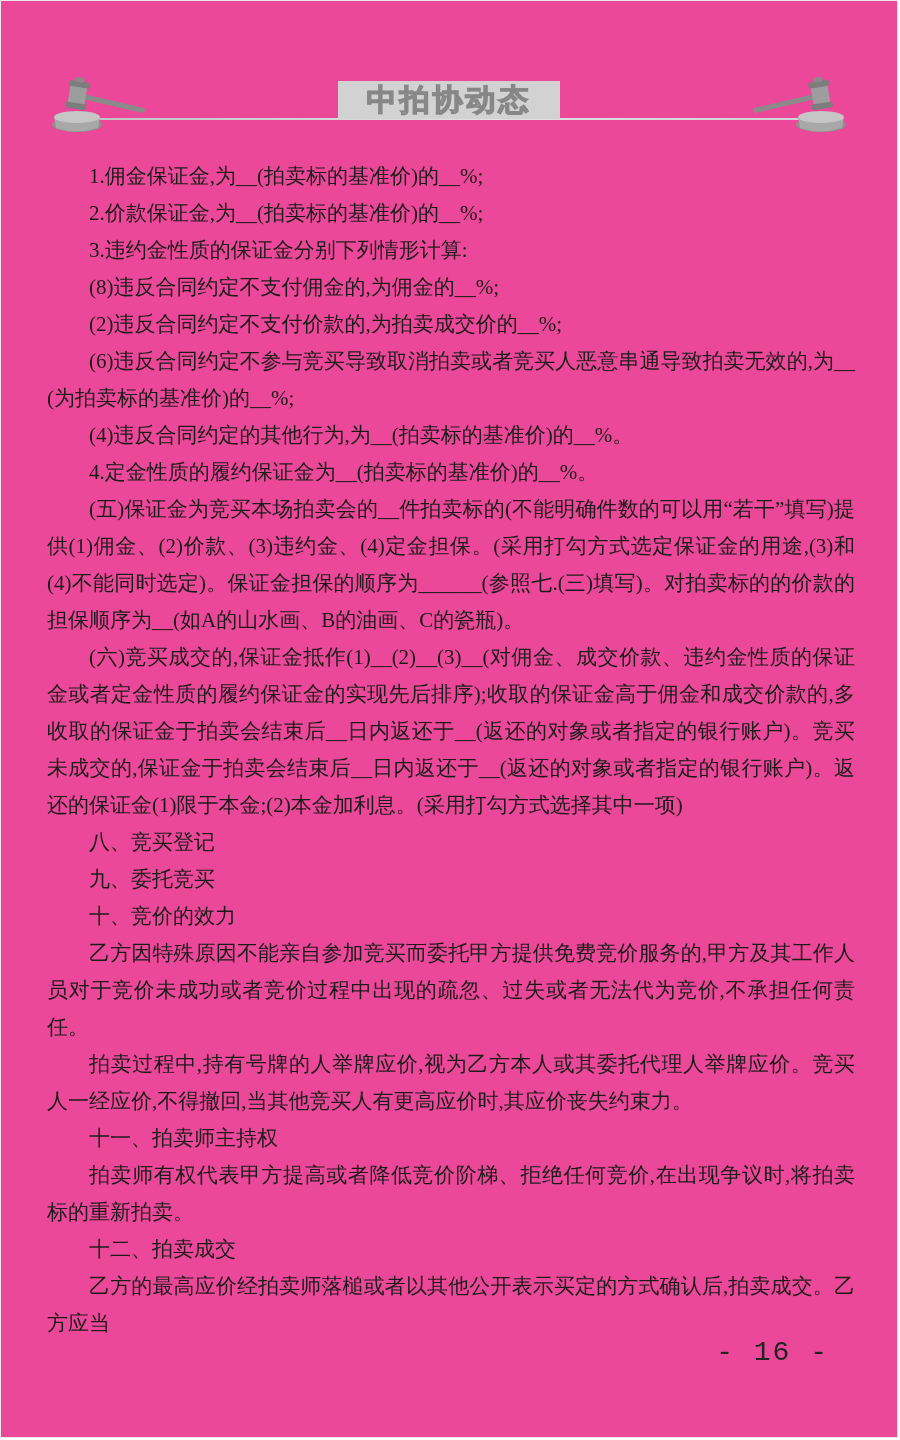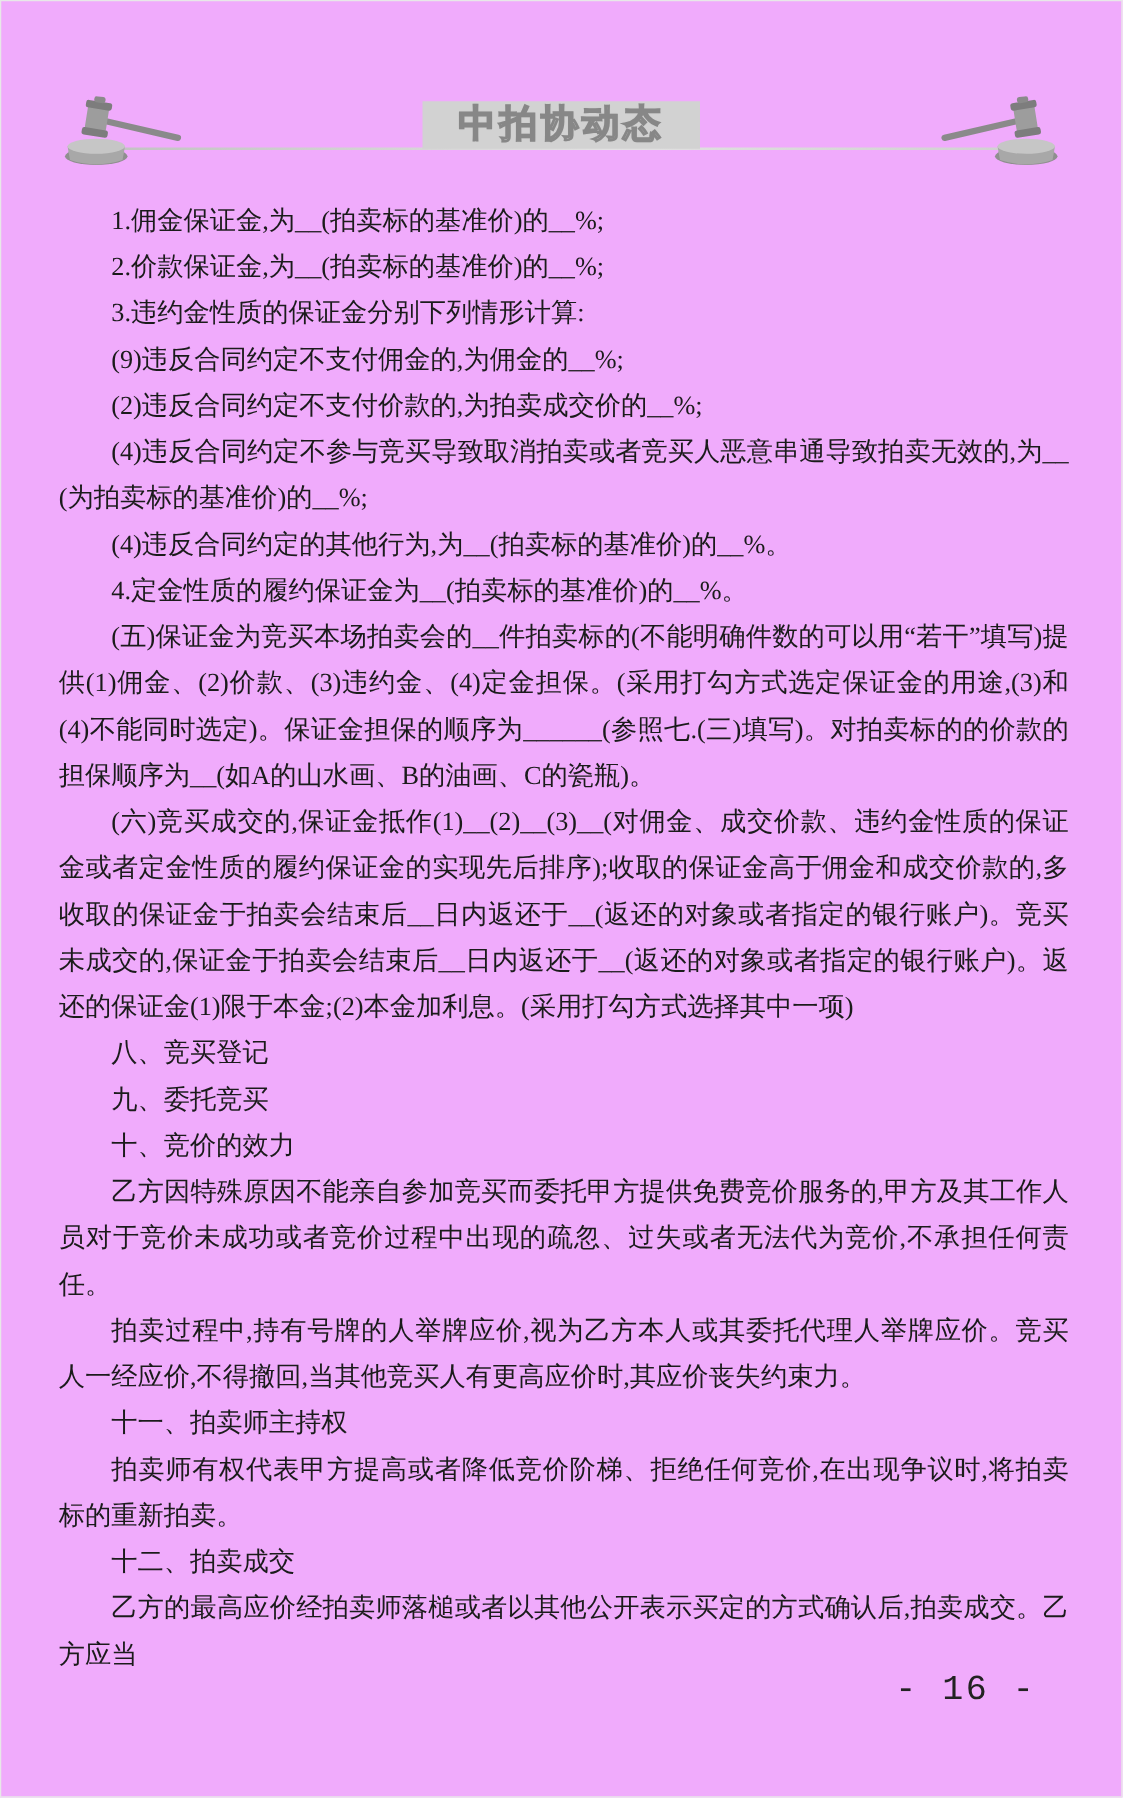--- a/index.html
+++ b/index.html
@@ -4,21 +4,21 @@
 <style>
   html,body { margin:0; padding:0; }
   body {
     width:900px; height:1440px;
     background:#ffffff;
     font-family:"Liberation Serif","DejaVu Serif",serif;
   }
   .page {
     position:relative;
     width:898px; height:1438px;
-    background:#f0abfc;
+    background:#ec4899;
     border:1px solid #e8e8e8;
     box-sizing:border-box;
     overflow:hidden;
   }
   
   .header { position:absolute; top:76px; left:0; width:100%; height:60px; }
   .header-rule {
     position:absolute; top:41px; left:58px; right:58px; height:2px;
     background:linear-gradient(to right,#c0c0c0,#e2e2e2 55%,#cfcfcf);
     z-index:0;
@@ -86,23 +86,23 @@
         <rect x="24" y="26" width="21" height="6" rx="2" fill="#7d7d7d"></rect>
         <rect x="30" y="0" width="9" height="5" rx="2" fill="#8a8a8a"></rect>
       </g>
     </svg>
   </div>
 
   <div class="doc-body">
       <p class="para">1.佣金保证金,为__(拍卖标的基准价)的__%;</p>
       <p class="para">2.价款保证金,为__(拍卖标的基准价)的__%;</p>
       <p class="para">3.违约金性质的保证金分别下列情形计算:</p>
-      <p class="para">(9)违反合同约定不支付佣金的,为佣金的__%;</p>
+      <p class="para">(8)违反合同约定不支付佣金的,为佣金的__%;</p>
       <p class="para">(2)违反合同约定不支付价款的,为拍卖成交价的__%;</p>
-      <p class="para">(4)违反合同约定不参与竞买导致取消拍卖或者竞买人恶意串通导致拍卖无效的,为__(为拍卖标的基准价)的__%;</p>
+      <p class="para">(6)违反合同约定不参与竞买导致取消拍卖或者竞买人恶意串通导致拍卖无效的,为__(为拍卖标的基准价)的__%;</p>
       <p class="para">(4)违反合同约定的其他行为,为__(拍卖标的基准价)的__%。</p>
       <p class="para">4.定金性质的履约保证金为__(拍卖标的基准价)的__%。</p>
       <p class="para">(五)保证金为竞买本场拍卖会的__件拍卖标的(不能明确件数的可以用“若干”填写)提供(1)佣金、(2)价款、(3)违约金、(4)定金担保。(采用打勾方式选定保证金的用途,(3)和(4)不能同时选定)。保证金担保的顺序为______(参照七.(三)填写)。对拍卖标的的价款的担保顺序为__(如A的山水画、B的油画、C的瓷瓶)。</p>
       <p class="para">(六)竞买成交的,保证金抵作(1)__(2)__(3)__(对佣金、成交价款、违约金性质的保证金或者定金性质的履约保证金的实现先后排序);收取的保证金高于佣金和成交价款的,多收取的保证金于拍卖会结束后__日内返还于__(返还的对象或者指定的银行账户)。竞买未成交的,保证金于拍卖会结束后__日内返还于__(返还的对象或者指定的银行账户)。返还的保证金(1)限于本金;(2)本金加利息。(采用打勾方式选择其中一项)</p>
       <p class="para">八、竞买登记</p>
       <p class="para">九、委托竞买</p>
       <p class="para">十、竞价的效力</p>
       <p class="para">乙方因特殊原因不能亲自参加竞买而委托甲方提供免费竞价服务的,甲方及其工作人员对于竞价未成功或者竞价过程中出现的疏忽、过失或者无法代为竞价,不承担任何责任。</p>
       <p class="para">拍卖过程中,持有号牌的人举牌应价,视为乙方本人或其委托代理人举牌应价。竞买人一经应价,不得撤回,当其他竞买人有更高应价时,其应价丧失约束力。</p>
       <p class="para">十一、拍卖师主持权</p>

